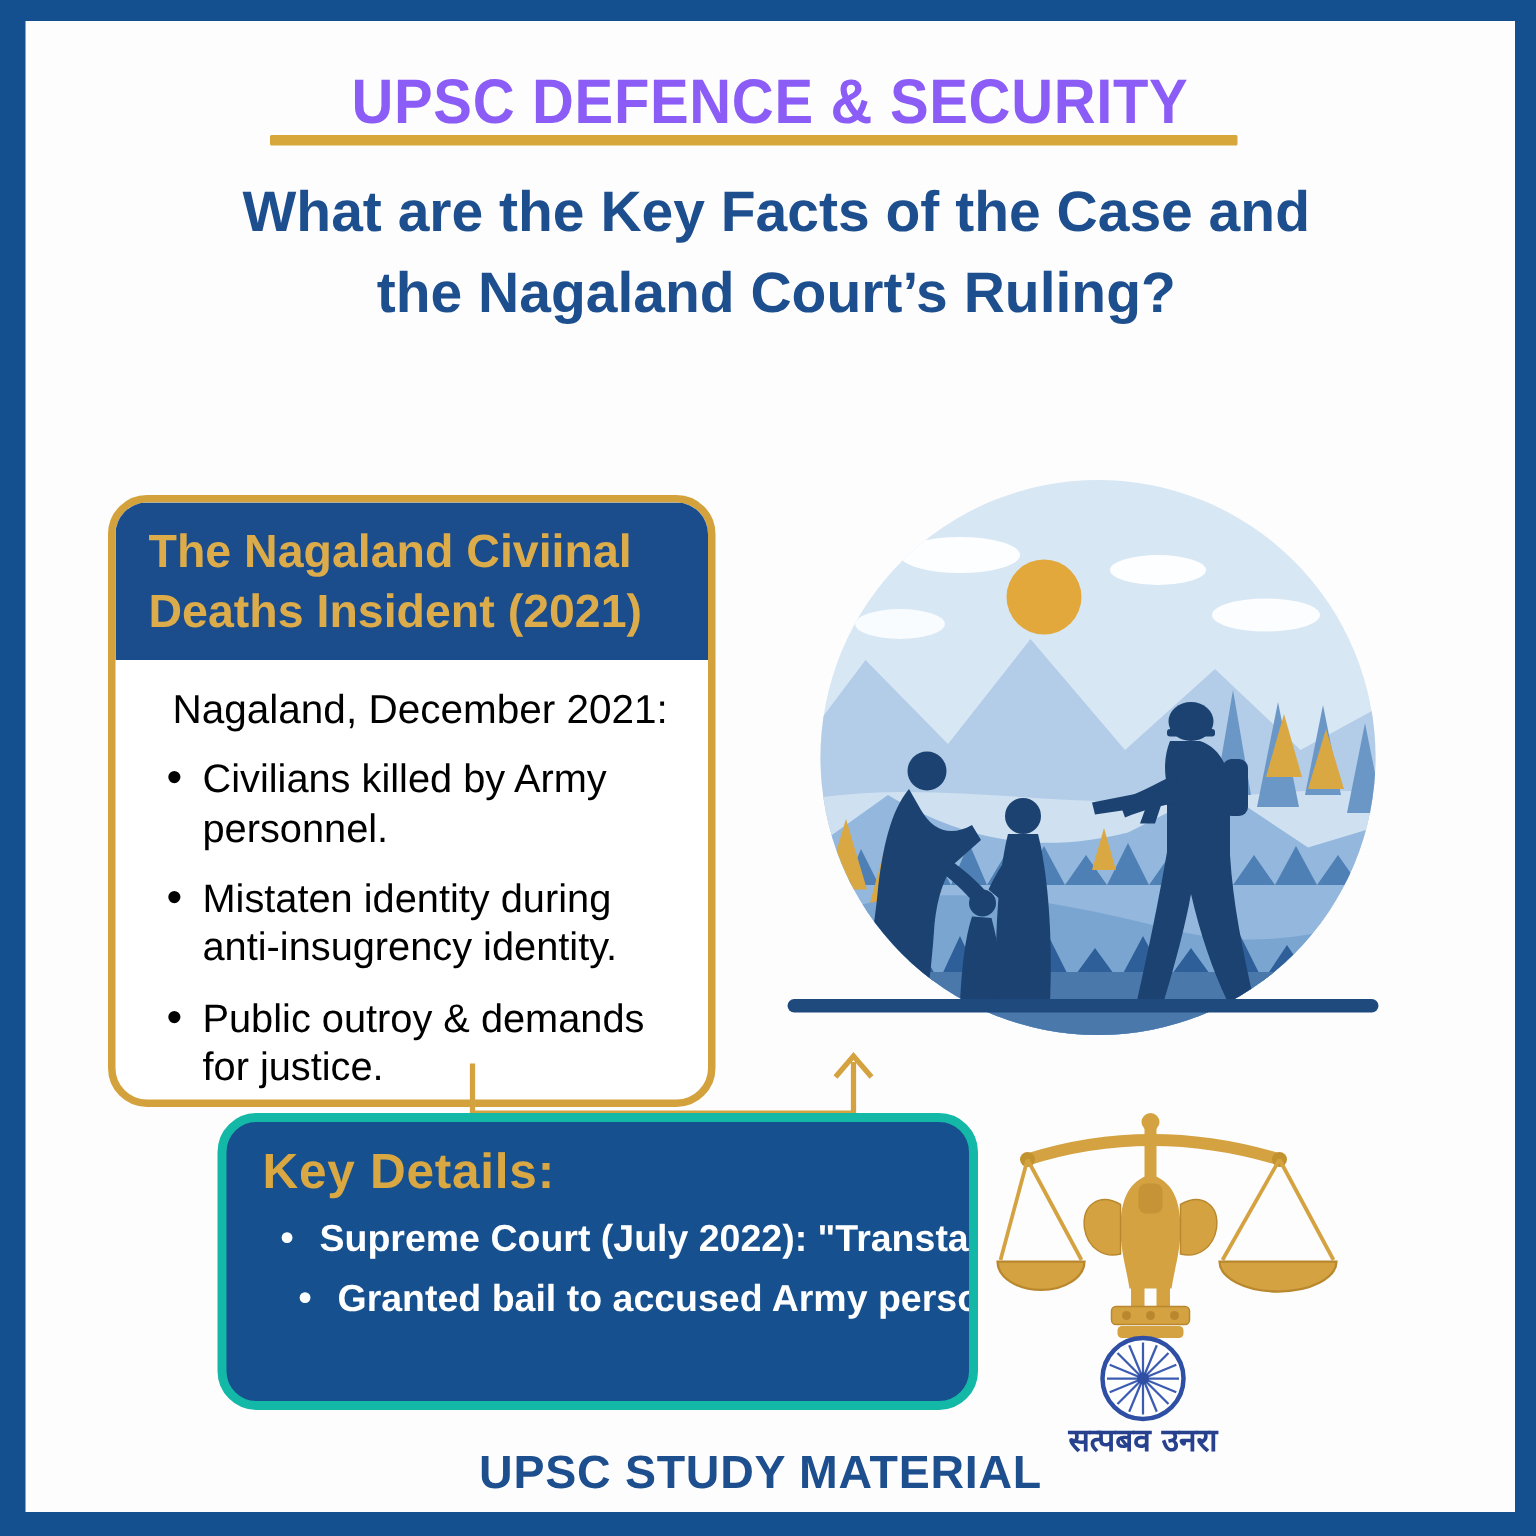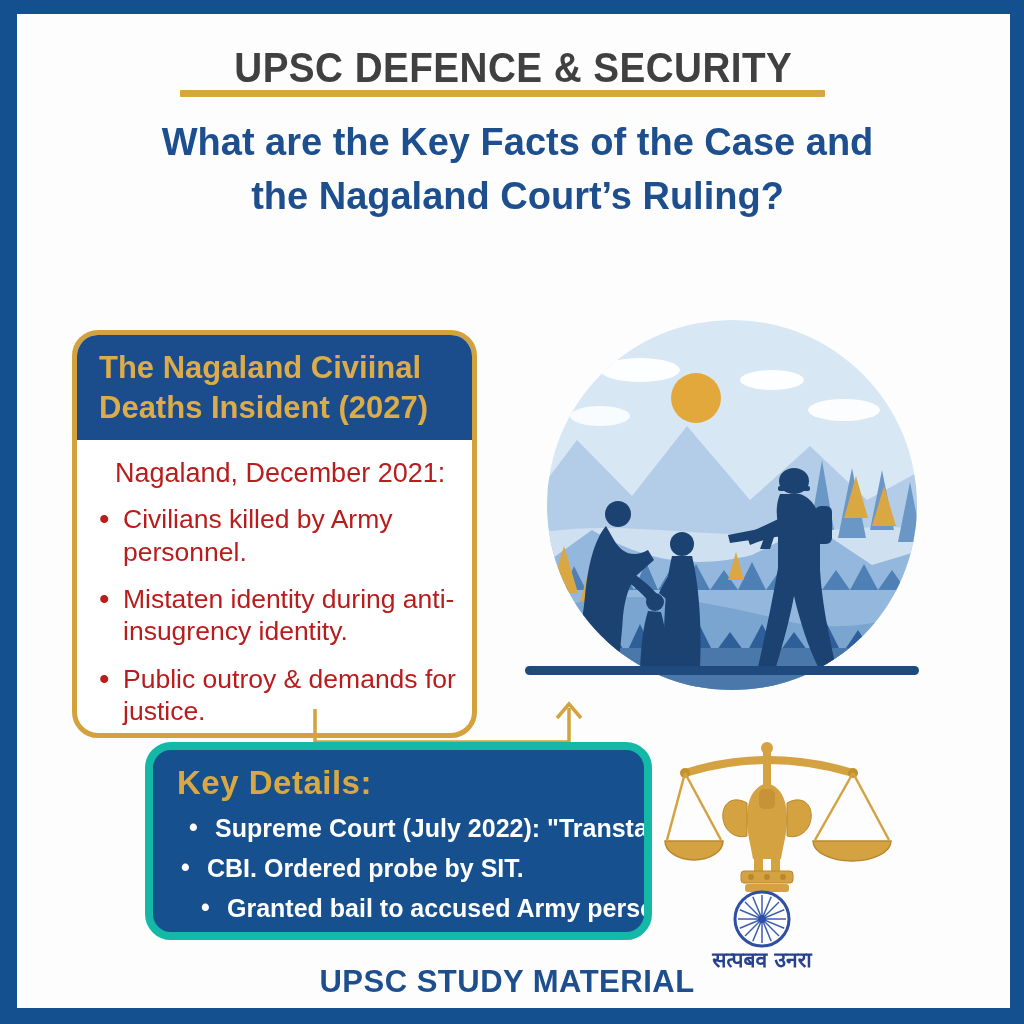--- a/index.html
+++ b/index.html
@@ -7,57 +7,57 @@
     position:relative;width:1024px;height:1024px;margin:0 auto;
     background:#fdfdfe;box-sizing:border-box;
     border-style:solid;border-color:#144f90;
     border-width:14px 14px 16px 17px;
     font-family:"Liberation Sans", sans-serif;
     overflow:hidden;
   }
   
   .kicker{
     position:absolute;top:30px;left:0;width:993px;text-align:center;
-    font-size:42px;font-weight:bold;color:#404040;letter-spacing:.5px;margin:0;
+    font-size:42px;font-weight:bold;color:#8b5cf6;letter-spacing:.5px;margin:0;
   }
   .kicker span{display:inline-block;transform:scaleX(.92);transform-origin:center;}
   .gold-rule{
     position:absolute;top:76px;left:163px;width:645px;height:7px;
     background:#d8a73c;border-radius:1px;
   }
   .big-title{
     position:absolute;top:102px;left:8px;width:985px;text-align:center;
     font-size:38px;font-weight:bold;color:#1d4e8d;line-height:1.42;margin:0;
   }
   
   .incident-box{
     position:absolute;left:55px;top:316px;width:405px;height:408px;
     background:#fff;border:5px solid #d3a23c;border-radius:26px;
     box-sizing:border-box;overflow:hidden;
   }
   .incident-header{
     background:#1b4d8d;color:#dcab4a;font-weight:bold;font-size:31px;
     line-height:1.28;padding:13px 16px 13px 22px;
   }
-  .incident-body{padding:18px 12px 0 14px;color:#b91c1c;}
+  .incident-body{padding:18px 12px 0 14px;color:#000000;}
   .incident-intro{font-size:27px;margin:0 0 14px 24px;}
-  .incident-list{list-style:none;margin:0;padding:0;}
+  .incident-list{list-style:none;margin:12px;padding:0;}
   .incident-list li{
     position:relative;padding-left:32px;margin-bottom:15px;
     font-size:26.5px;line-height:1.22;
   }
   .incident-list li::before{content:"\2022";position:absolute;left:8px;top:-2px;font-size:30px;}
   
   .scene-svg{position:absolute;left:505px;top:304px;width:400px;height:400px;}
   
   .connector-svg{position:absolute;left:280px;top:666px;width:300px;height:64px;}
   
   .keydetails-box{
     position:absolute;left:128px;top:728px;width:507px;height:198px;
-    background:#17508f;border:8px solid #14b8a6;border-radius:26px;
+    background:#17508f;border:6px solid #14b8a6;border-radius:26px;
     box-sizing:border-box;overflow:hidden;padding:14px 0 0 16px;
   }
   .keydetails-title{color:#d9a843;font-weight:bold;font-size:33px;margin:0 0 14px 8px;letter-spacing:.5px;}
   .keydetails-list{list-style:none;margin:0;padding:0;color:#fff;font-weight:bold;}
   .keydetails-list li{
     position:relative;font-size:25px;line-height:1.0;margin-bottom:15px;white-space:nowrap;
   }
   .keydetails-list li::before{content:"\2022";position:absolute;top:-1px;}
   .kd-ind-1{padding-left:46px;}  .kd-ind-1::before{left:20px;}
   .kd-ind-2{padding-left:38px;}  .kd-ind-2::before{left:12px;}
@@ -78,21 +78,21 @@
   <h1 class="kicker"><span>UPSC DEFENCE &amp; SECURITY</span></h1>
   <div class="gold-rule"></div>
   <h2 class="big-title">
     <span>What are the Key Facts of the Case and</span><br>
     <span>the Nagaland Court’s Ruling?</span>
   </h2>
 
   <section class="incident-box">
     <div class="incident-header">
       <span>The Nagaland Civiinal</span><br>
-      <span>Deaths Insident (2027)</span>
+      <span>Deaths Insident (2021)</span>
     </div>
     <div class="incident-body">
       <p class="incident-intro">Nagaland, December 2021:</p>
       <ul class="incident-list">
         <li>Civilians killed by Army personnel.</li>
         <li>Mistaten identity during anti-insugrency identity.</li>
         <li>Public outroy &amp; demands for justice.</li>
       </ul>
     </div>
   </section>
@@ -150,21 +150,20 @@
 
   <svg class="connector-svg" viewBox="0 0 300 64">
     <polyline points="18,29 18,62 272,62 272,28" fill="none" stroke="#d4a33f" stroke-width="3.5"></polyline>
     <polyline points="260,38 272,24 284,38" fill="none" stroke="#d4a33f" stroke-width="3.5"></polyline>
   </svg>
 
   <section class="keydetails-box">
     <h3 class="keydetails-title">Key Details:</h3>
     <ul class="keydetails-list">
       <li class="kd-ind-1">Supreme Court (July 2022): "Transtared case to</li>
-      <li class="kd-ind-2">CBI. Ordered probe by SIT.</li>
       <li class="kd-ind-3">Granted bail to accused Army personel.</li>
     </ul>
   </section>
 
   <svg class="justice-svg" viewBox="0 0 300 235">
     <g>
       <circle cx="110" cy="9" r="6" fill="#d4a240"></circle>
       <rect x="106" y="12" width="8" height="12" fill="#d4a240"></rect>
       <path d="M28 34 Q110 8 196 34" fill="none" stroke="#d4a240" stroke-width="8" stroke-linecap="round"></path>
       <circle cx="28" cy="34" r="5" fill="#c2922f"></circle>

